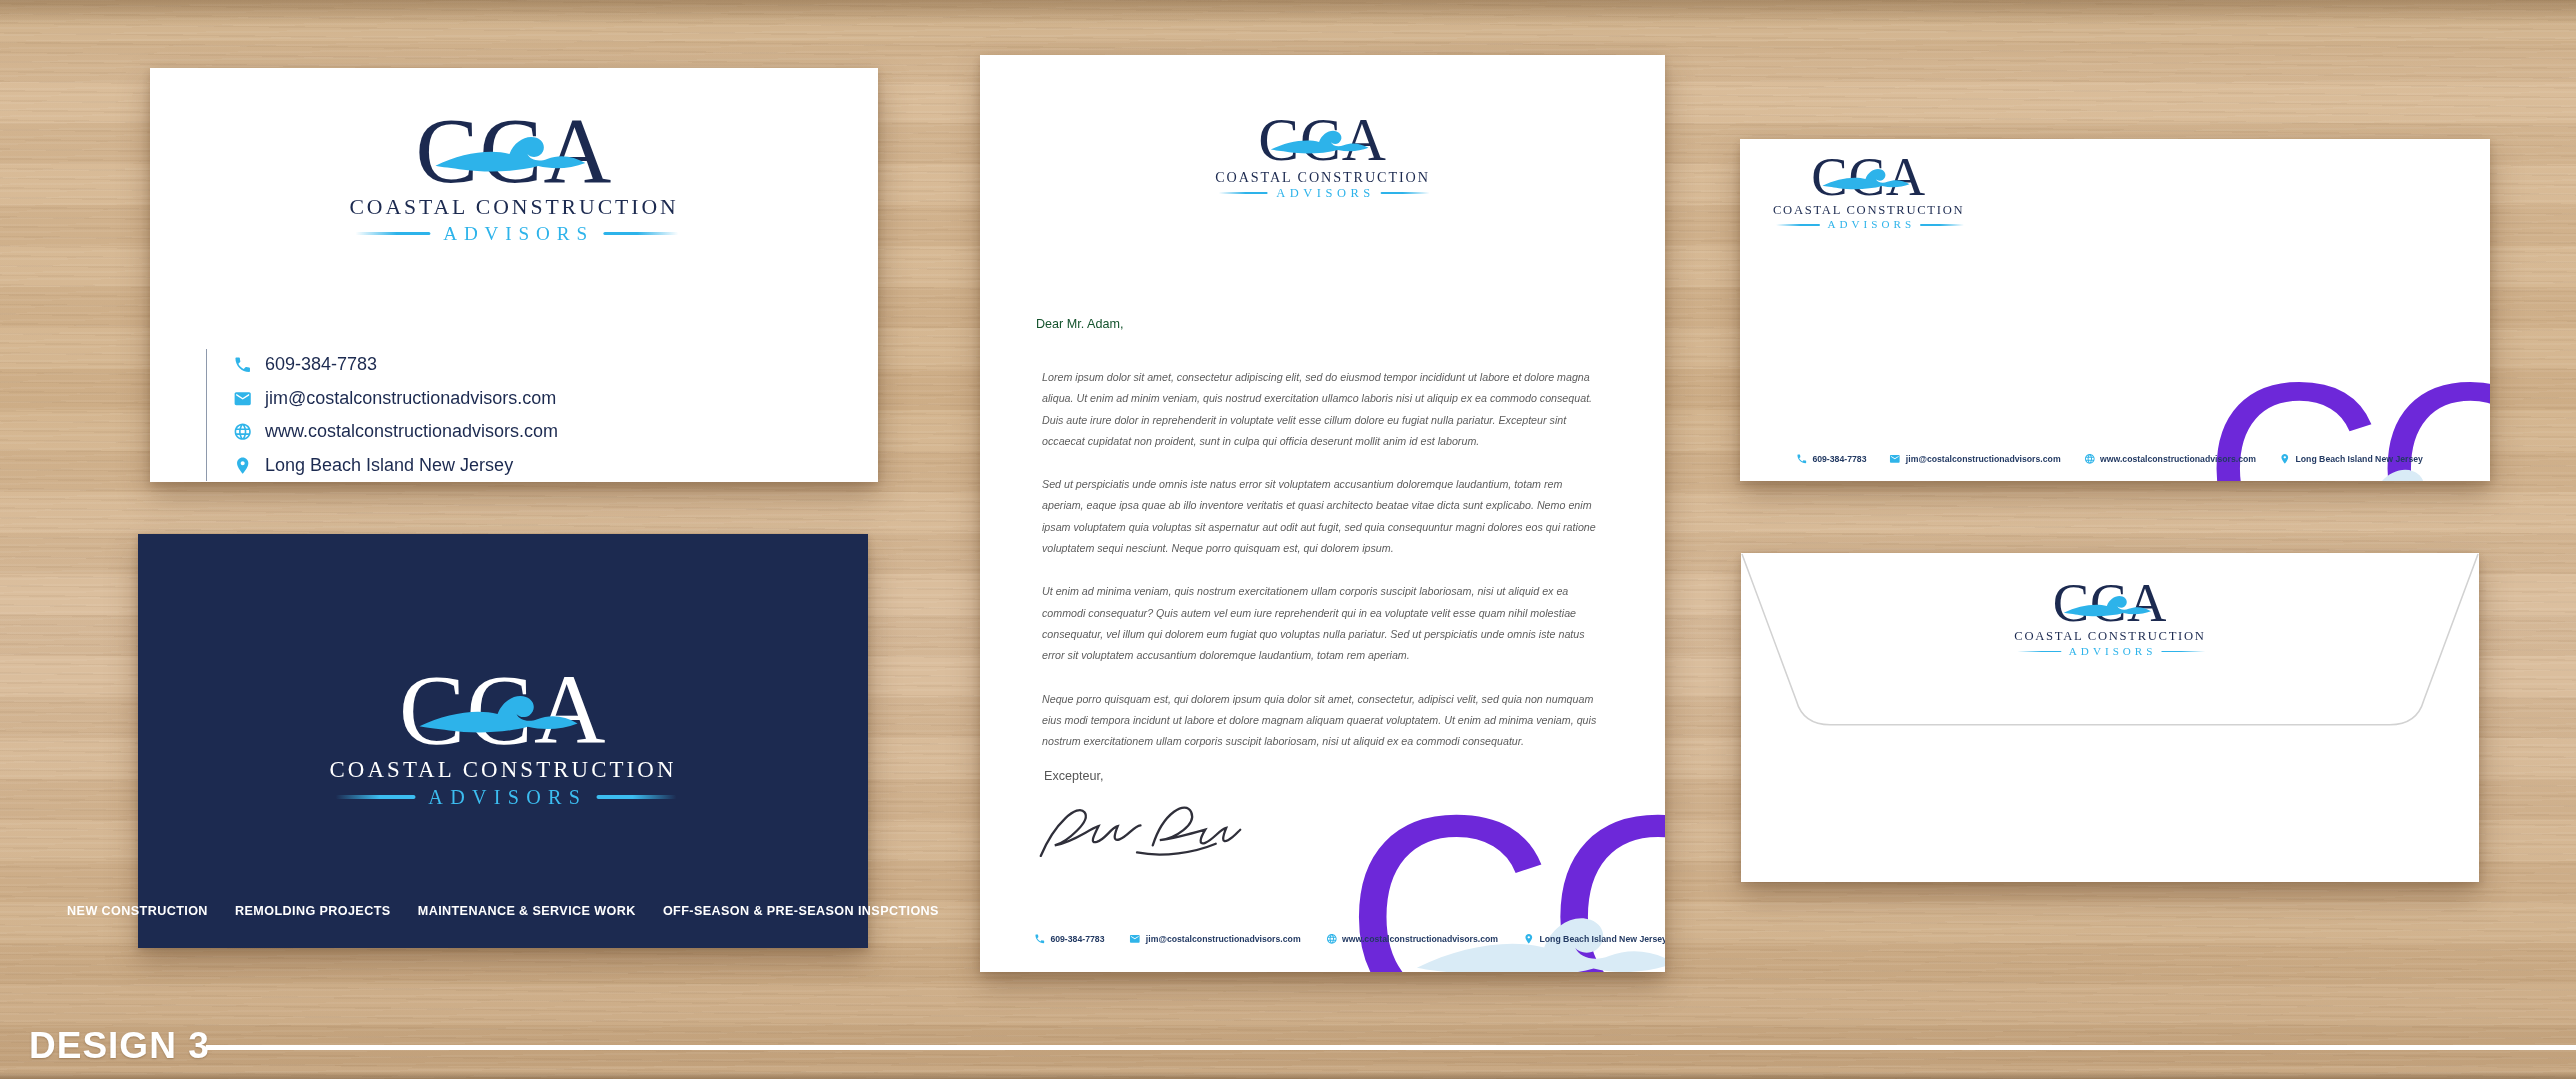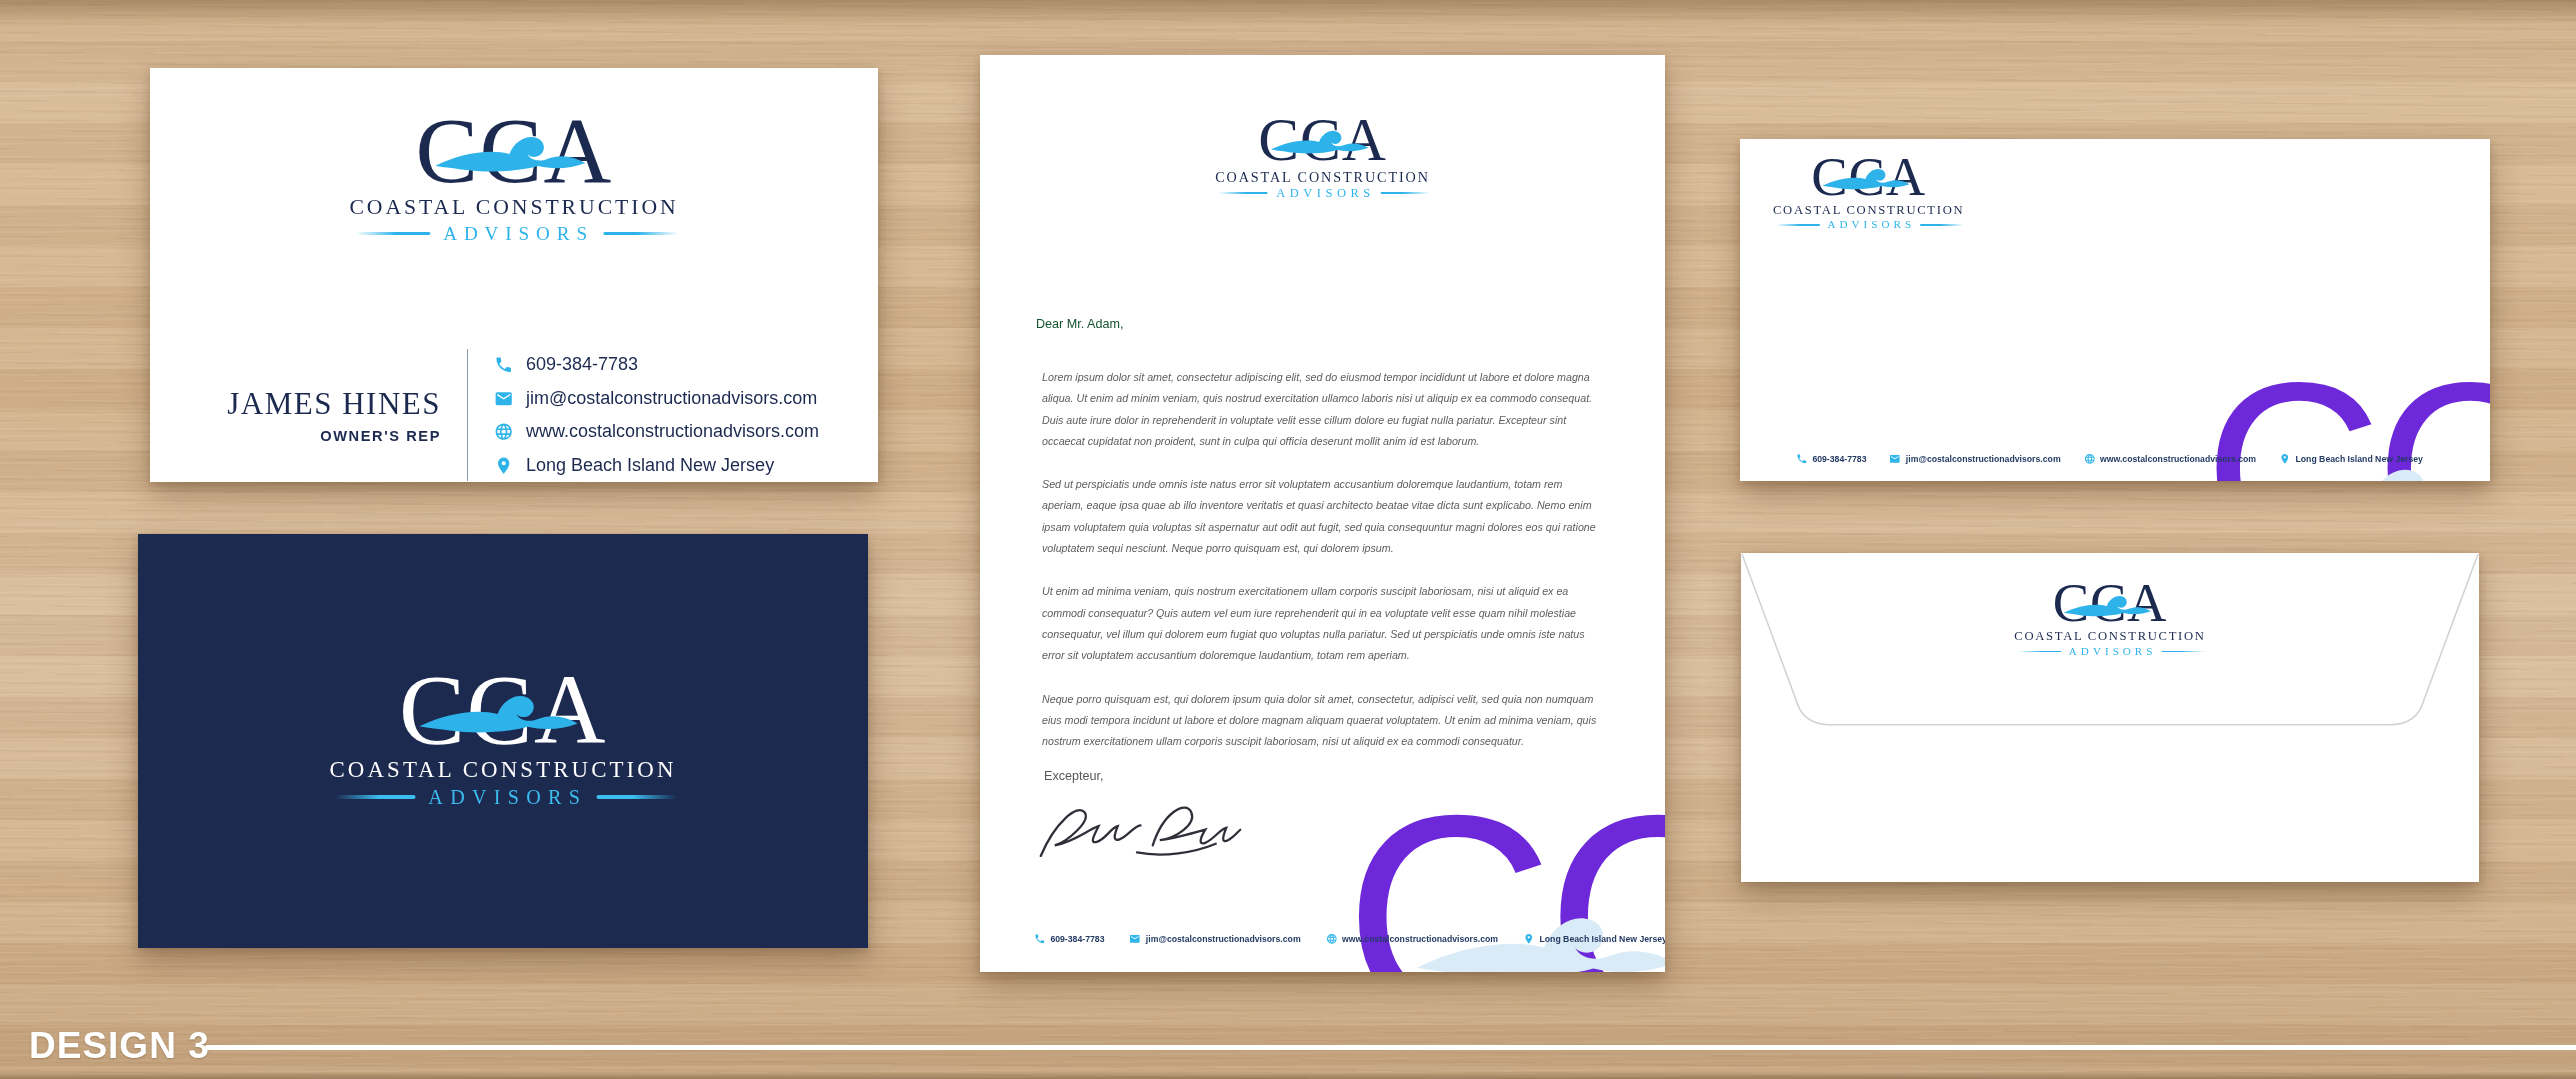--- a/index.html
+++ b/index.html
@@ -129,24 +129,20 @@
           </svg>
       </span>
       <div class="cca-line1">COASTAL CONSTRUCTION</div>
       <div class="cca-line2">
         <span class="rule rule-l"></span>
         <span class="cca-adv">ADVISORS</span>
         <span class="rule rule-r"></span>
       </div>
     </div>
     <div class="cf-bottom">
-      <div class="cf-name">
-        <div class="cf-person">JAMES HINES</div>
-        <div class="cf-title">OWNER'S REP</div>
-      </div>
       <div class="cf-div"></div>
       <div class="cf-contacts">
         <div class="cf-row">
           <svg class="c-icon" width="19.4" height="19.4" viewBox="0 0 24 24">
               <use href="#icon-phone"></use>
             </svg>
           <span>609-384-7783</span>
         </div>
         <div class="cf-row">
           <svg class="c-icon" width="19.4" height="19.4" viewBox="0 0 24 24">
@@ -178,20 +174,29 @@
             <use href="#wave-path" fill="#2db3ea"></use>
           </svg>
       </span>
       <div class="cca-line1">COASTAL CONSTRUCTION</div>
       <div class="cca-line2">
         <span class="rule rule-l"></span>
         <span class="cca-adv">ADVISORS</span>
         <span class="rule rule-r"></span>
       </div>
     </div>
+    <div class="cb-services">
+      <span class="cb-service">NEW CONSTRUCTION</span>
+      <span class="cb-sep"></span>
+      <span class="cb-service">REMOLDING PROJECTS</span>
+      <span class="cb-sep"></span>
+      <span class="cb-service">MAINTENANCE &amp; SERVICE WORK</span>
+      <span class="cb-sep"></span>
+      <span class="cb-service">OFF-SEASON &amp; PRE-SEASON INSPCTIONS</span>
+    </div>
   </div>
 
   <div id="letterhead" class="sheet">
     <div class="cca-logo">
       <span class="cca-mark">
         <span class="cca-initials">CCA</span>
         <svg class="cca-wave" viewBox="0 0 340 100">
             <use href="#wave-path" fill="#2db3ea"></use>
           </svg>
       </span>

